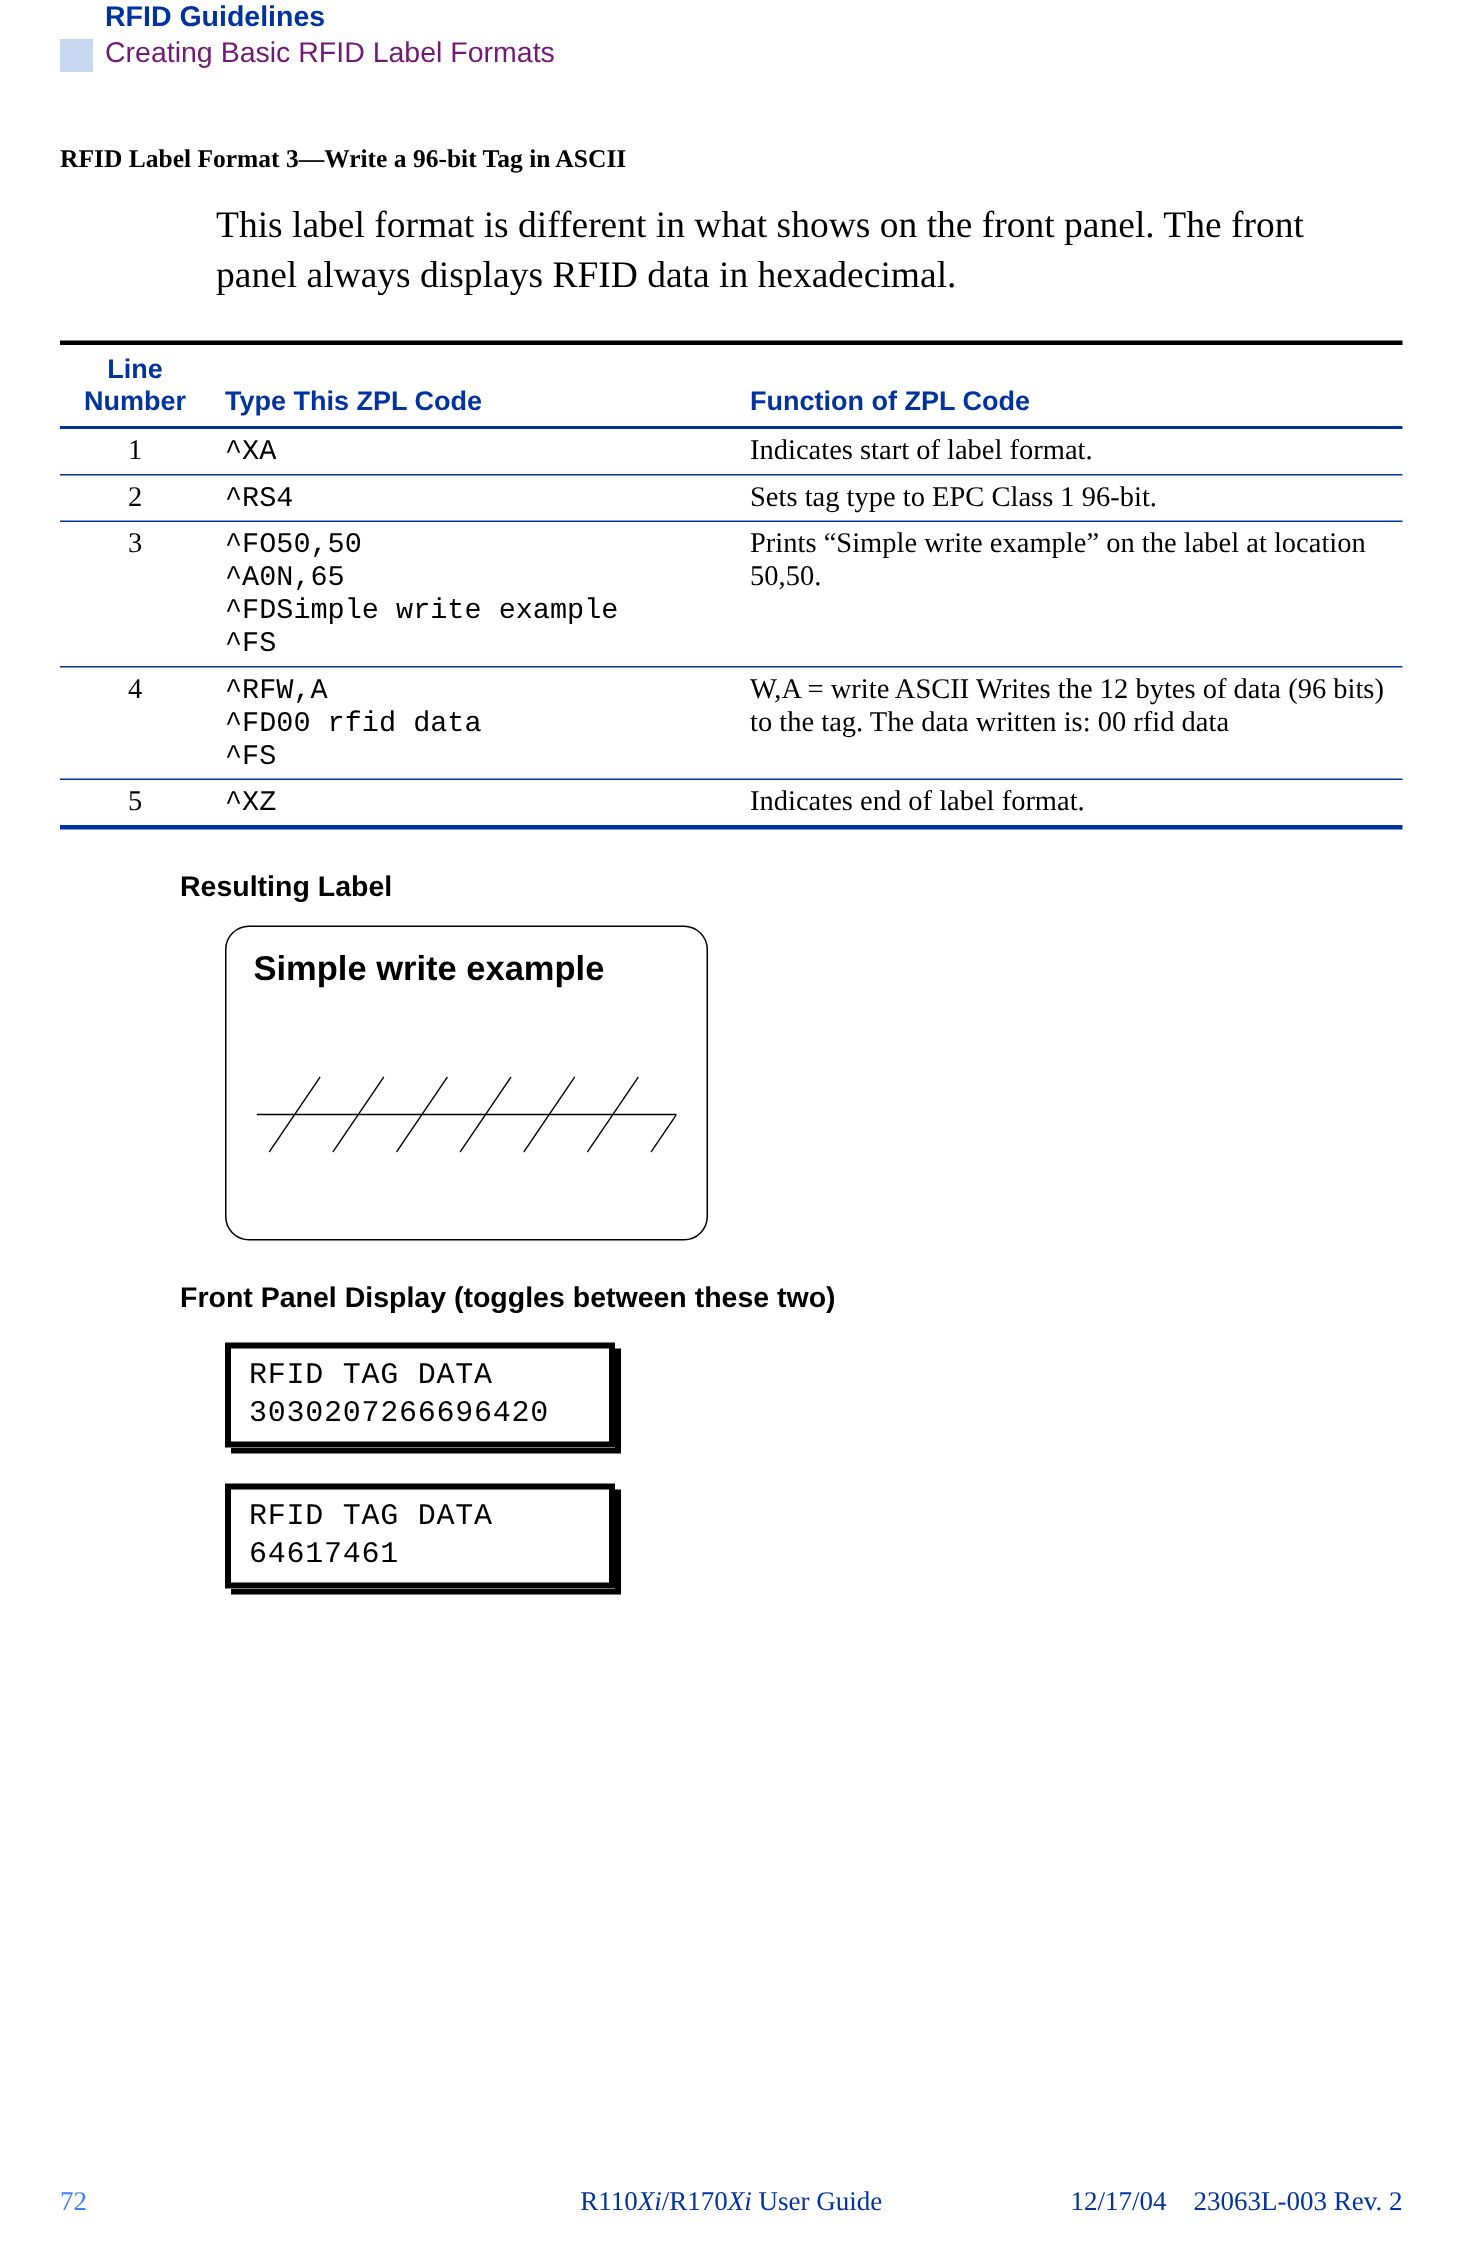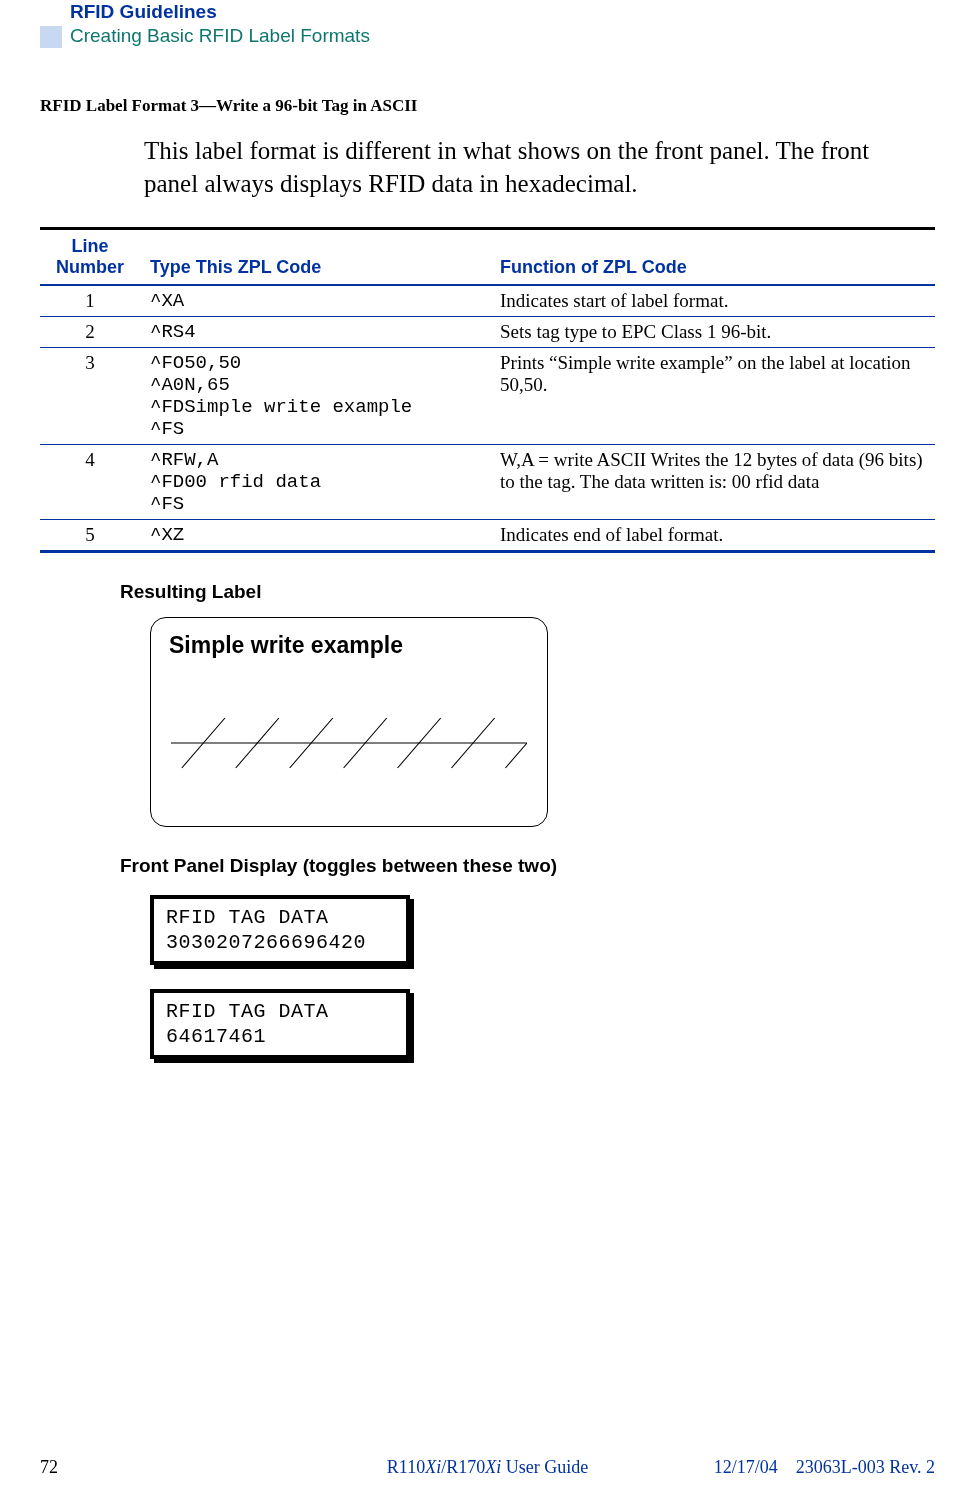--- a/index.html
+++ b/index.html
@@ -34,21 +34,21 @@
   .header-texts { line-height: 1.25; }
   .header-title {
     color: #0033a0;
     font-family: Arial, Helvetica, sans-serif;
     font-weight: bold;
     font-size: 19px;
   }
   .header-sub {
     font-family: Arial, Helvetica, sans-serif;
     font-size: 19px;
-    color: #0f766e;
+    color: #701a75;
   }
   .section-title {
     font-family: Liberation Serif, serif;
     font-weight: bold;
     font-size: 17px;
     margin-top: 48px;
     margin-bottom: 18px;
     margin-left: 0;
   }
   .intro {
@@ -91,21 +91,21 @@
   .func-cell { }
   .sub-h {
     font-family: Arial, Helvetica, sans-serif;
     font-weight: bold;
     font-size: 19px;
     margin-left: 80px;
     margin-top: 28px;
     margin-bottom: 14px;
   }
   .label-preview {
-    width: 398px;
+    width: 322px;
     height: 210px;
     border: 1.5px solid #000;
     border-radius: 16px;
     margin-left: 110px;
     position: relative;
     box-sizing: border-box;
     padding: 14px 18px;
     margin-top: 14px;
   }
   .label-preview-text {
@@ -156,21 +156,21 @@
     justify-content: space-between;
     align-items: baseline;
   }
   .footer .center {
     position: absolute;
     left: 50%;
     transform: translateX(-50%);
   }
   .footer .ital { font-style: italic; }
   .footer .right { }
-  .pagenum { color: #000000; font-family: Liberation Serif, serif; }
+  .pagenum { color: #3b82f6; font-family: Liberation Serif, serif; }
   .gap { display:inline-block; width:18px; }
 </style>
 </head>
 <body>
 
 <div class="page">
 
   <div class="header-block">
     <div class="header-square"></div>
     <div class="header-texts">

